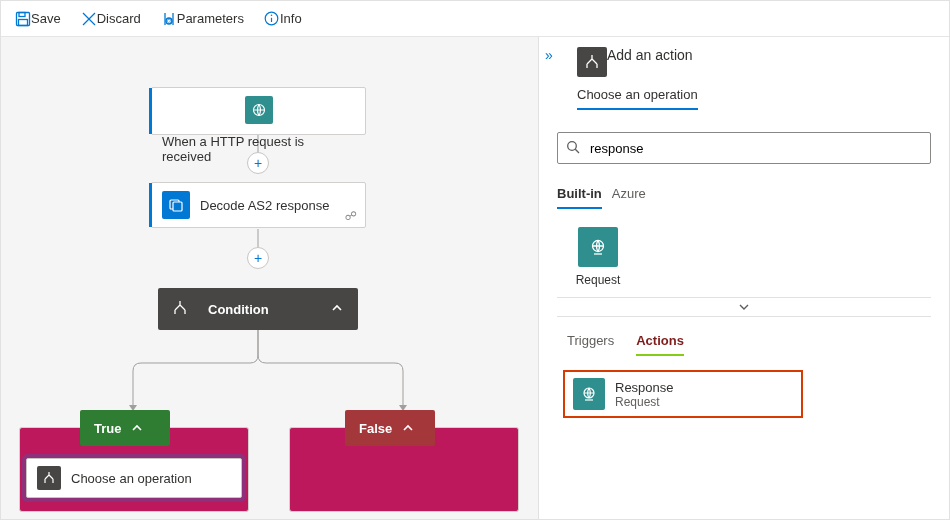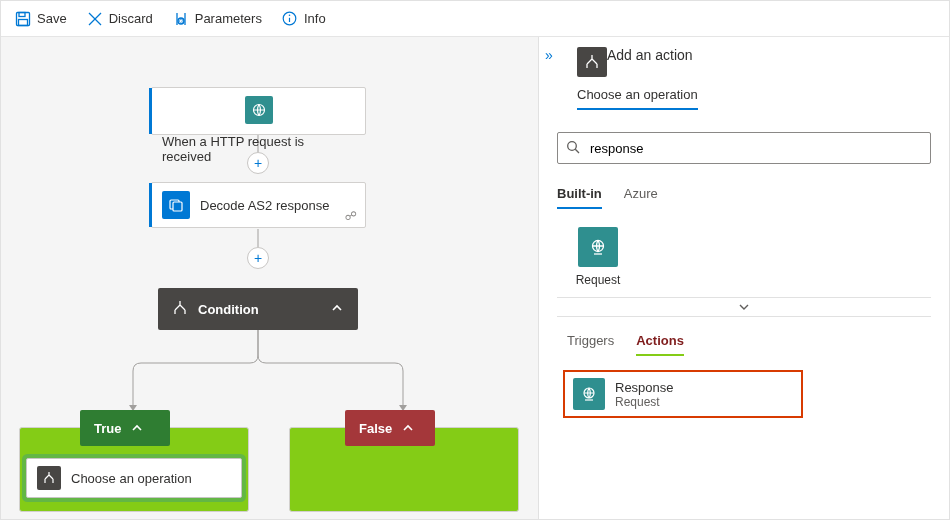--- a/index.html
+++ b/index.html
@@ -1,51 +1,51 @@
 <!DOCTYPE html>
 <html><head>
 <meta charset="utf-8">
 <style>
   * { box-sizing: border-box; font-family: "Segoe UI", Arial, sans-serif; }
   html,body { margin:0; padding:0; width:950px; height:520px; background:#fff; font-size:13px; color:#323130; }
   .root { width:950px; height:520px; display:flex; flex-direction:column; border:1px solid #e1e1e1; }
   
   .toolbar { height:36px; border-bottom:1px solid #e5e5e5; display:flex; align-items:center; padding:0 6px; gap:4px; background:#fff; }
-  .tbtn { display:flex; align-items:center; gap:6px; padding:4px 8px; color:#323130; cursor:pointer; }
+  .tbtn { display:flex; align-items:center; padding:4px 8px; color:#323130; cursor:pointer; }
   .tbtn .ic { width:16px; height:16px; display:flex; align-items:center; justify-content:center; color:#0078d4; }
   
   .main { flex:1; display:flex; overflow:hidden; }
   .canvas { flex:1; background:#f5f5f5; position:relative; border-right:1px solid #e1e1e1; }
   .panel  { width:410px; background:#fff; display:flex; flex-direction:column; position:relative; }
   
   .node { position:absolute; background:#fff; border:1px solid #d2d0ce; border-radius:2px; display:flex; align-items:center; padding:8px 10px; gap:10px; width:215px; }
   .node .blk { width:28px; height:28px; border-radius:2px; display:flex; align-items:center; justify-content:center; color:#fff; flex-shrink:0; }
   .node .txt { font-size:13px; color:#323130; }
   .leftbar { position:absolute; left:-3px; top:0; bottom:0; width:3px; background:#0078d4; }
   .plus { position:absolute; width:22px; height:22px; border:1px solid #c8c6c4; border-radius:50%; background:#fff; display:flex; align-items:center; justify-content:center; color:#0078d4; font-size:14px; line-height:1; cursor:pointer;}
   .cond { position:absolute; background:#484644; color:#fff; border-radius:2px; width:200px; height:42px; display:flex; align-items:center; justify-content:space-between; padding:0 14px; }
-  .cond .left { display:flex; align-items:center; gap:10px; }
-  .branchbox { position:absolute; border:1px solid #d2d0ce; border-radius:3px; background:#84cc16; width:230px; height:85px; }
+  .cond .left { display:flex; align-items:center; gap:20px; }
+  .branchbox { position:absolute; border:1px solid #d2d0ce; border-radius:3px; background:#be185d; width:230px; height:85px; }
   .tag { position:absolute; top:-18px; height:36px; min-width:90px; padding:0 14px; display:flex; align-items:center; gap:10px; color:#fff; border-radius:2px; font-weight:600; }
   .tag.green { background:#2f7d32; left:60px; }
   .tag.red   { background:#a4373a; left:35px;margin-left:20px; }
   .choose { position:absolute; left:6px; right:6px; top:30px; height:40px; border:1px solid #c8c6c4; border-radius:2px; display:flex; align-items:center; gap:10px; padding:0 10px; background:#fff; box-shadow:0 0 0 4px rgba(0,120,212,0.25); }
   .choose .blk2 { width:24px; height:24px; background:#484644; border-radius:2px; display:flex; align-items:center; justify-content:center; }
   .link-badge { position:absolute; bottom:4px; right:8px; color:#8a8886; font-size:12px; }
   
   svg.wires { position:absolute; left:0; top:0; width:100%; height:100%; pointer-events:none; }
   
   .collapse { position:absolute; left:6px; top:10px; color:#0078d4; cursor:pointer; font-size:14px; }
   .phdr { display:flex; gap:0; padding:10px 18px 6px 38px; }
   .phdr .blk { width:30px; height:30px; background:#484644; border-radius:2px; display:flex; align-items:center; justify-content:center;}
   .sectitle { padding:4px 18px 6px 38px; color:#323130; }
   .sectitle span { border-bottom:2px solid #0078d4; padding-bottom:6px; display:inline-block;}
   .searchbox { margin:16px 18px 8px 18px; border:1px solid #8a8886; border-radius:2px; height:32px; display:flex; align-items:center; padding:0 8px; gap:8px; }
   .searchbox input { border:none; outline:none; flex:1; font-size:13px; background:transparent; }
-  .tabs { display:flex; gap:22px; padding:4px 18px; margin-top:4px; font-size:13px; }
+  .tabs { display:flex; gap:10px; padding:4px 18px; margin-top:4px; font-size:13px; }
   .tabs .tab { padding:6px 0; color:#605e5c; cursor:pointer; }
   .tabs .tab.active { color:#323130; border-bottom:2px solid #0078d4; font-weight:600; }
   .conn { display:flex; flex-direction:column; align-items:center; gap:6px; padding:14px 0 10px 28px; width:90px; }
   .conn .tile { width:40px; height:40px; background:#2f8f8f; border-radius:2px; display:flex; align-items:center; justify-content:center; }
   .conn .lbl { font-size:12px; color:#323130; }
   .expander { height:20px; border-top:1px solid #e1e1e1; border-bottom:1px solid #e1e1e1; display:flex; align-items:center; justify-content:center; margin:0 18px; color:#605e5c; cursor:pointer;}
   .subtabs { display:flex; gap:22px; padding:10px 4px 0 28px; font-size:13px; }
   .subtabs .tab { padding:6px 0; color:#605e5c; cursor:pointer; }
   .subtabs .tab.active { color:#7f1d1d; border-bottom:2px solid #84cc16; font-weight:600; }
   .result { margin:14px 18px 0 24px; border:2px solid #d83b01; padding:6px 8px; display:flex; align-items:center; gap:10px; width:240px; cursor:pointer;}

